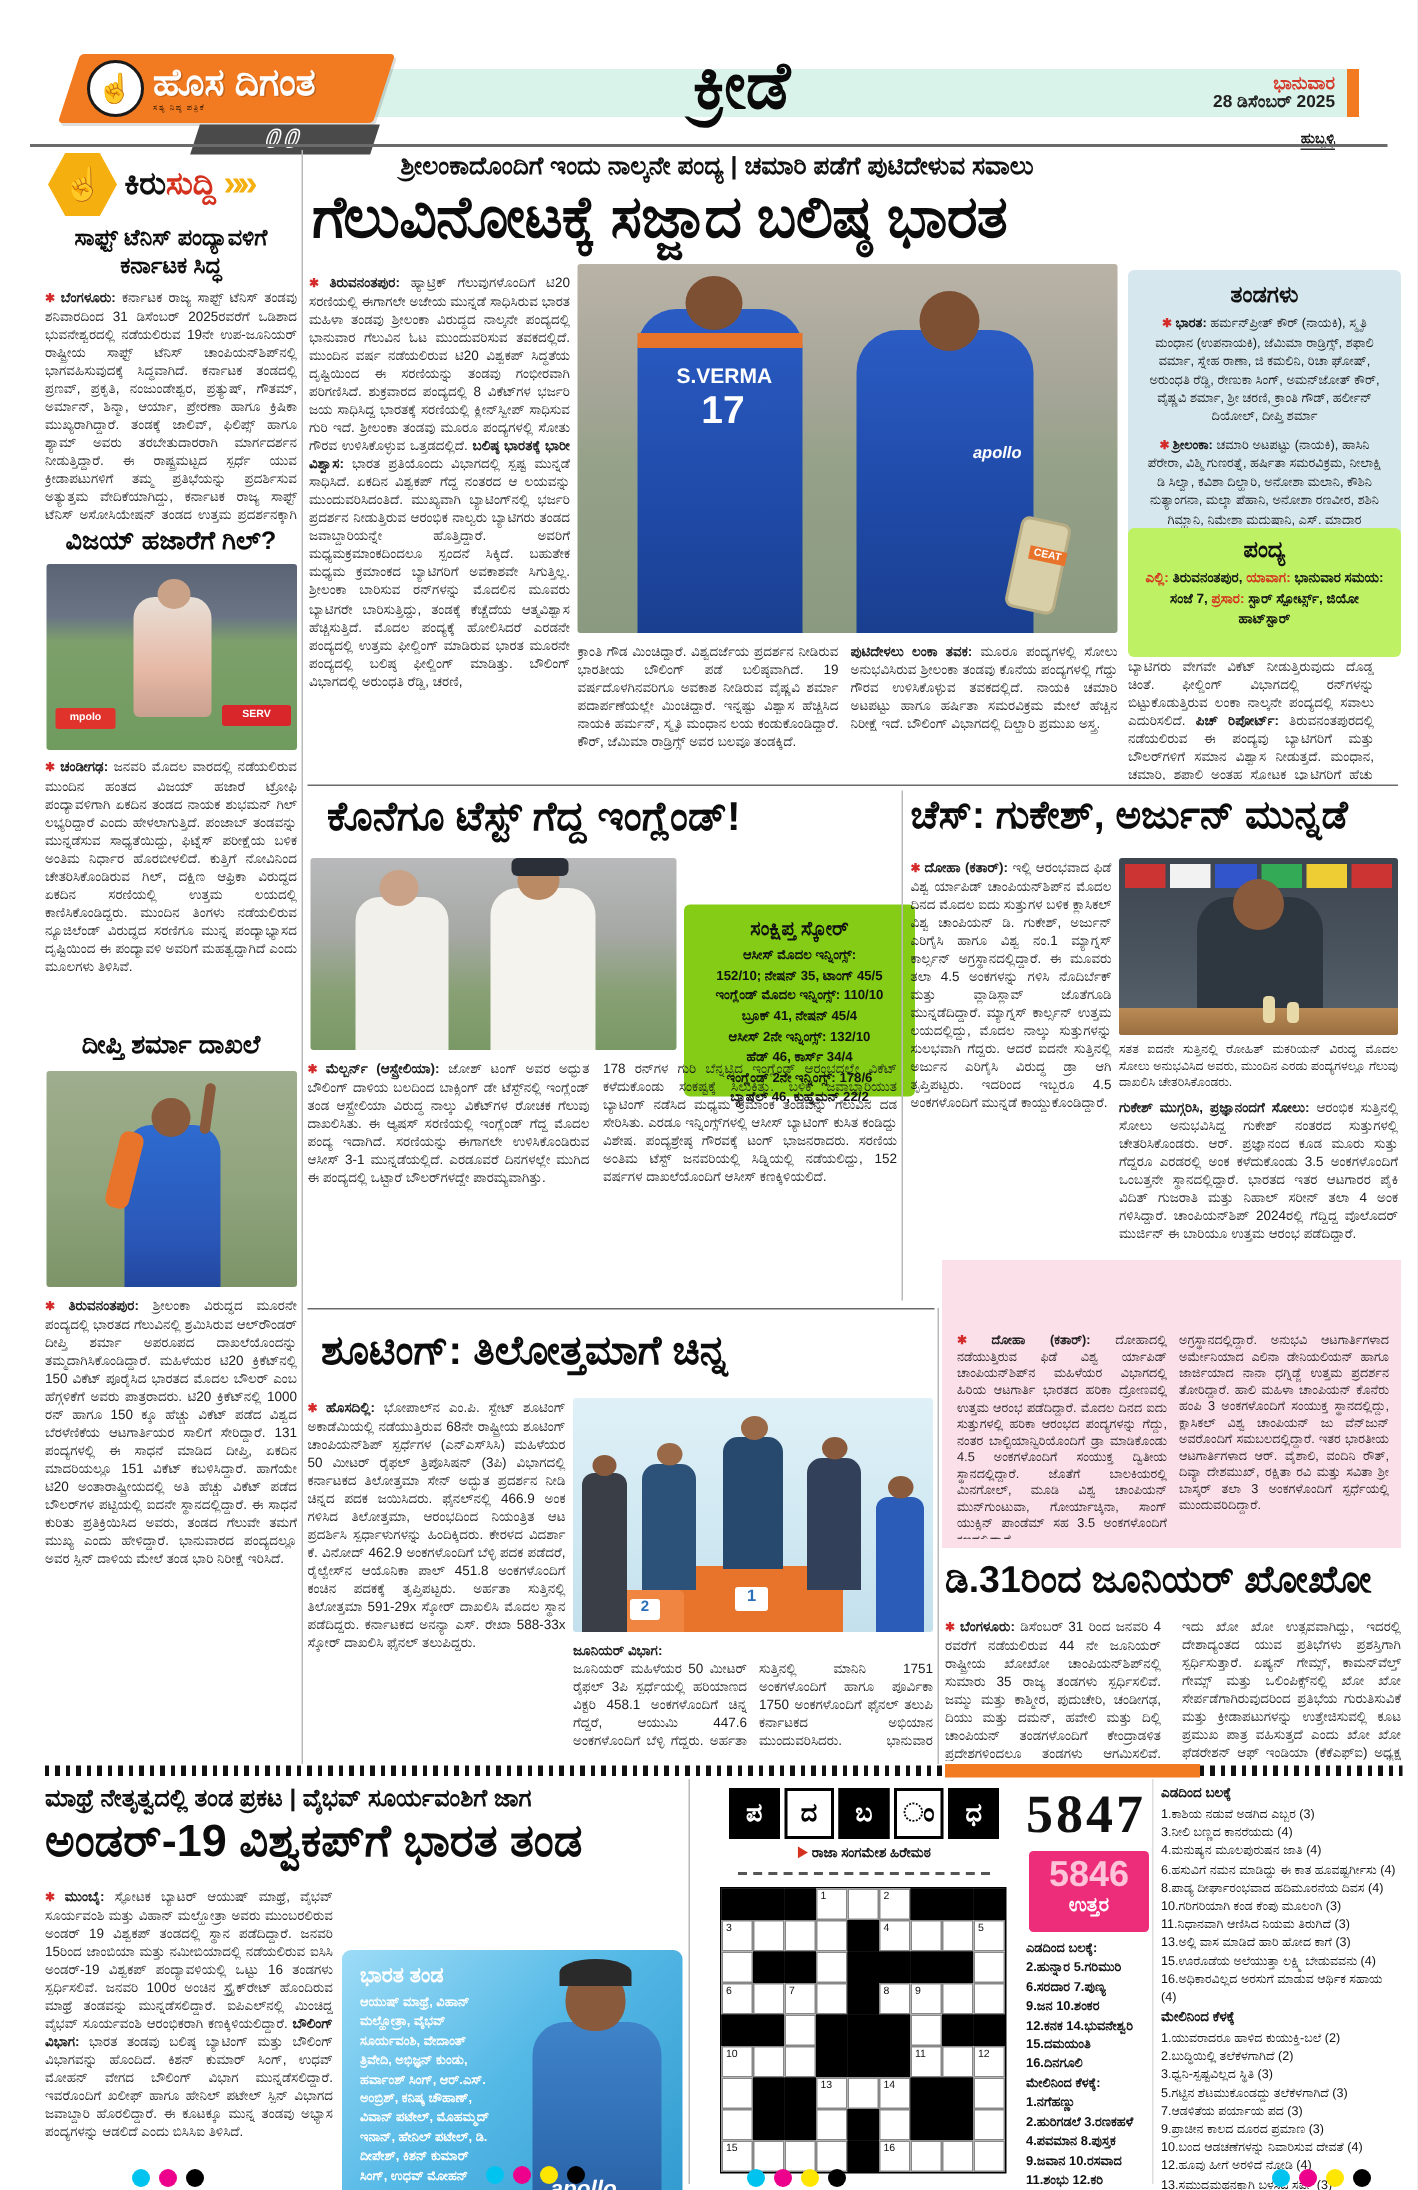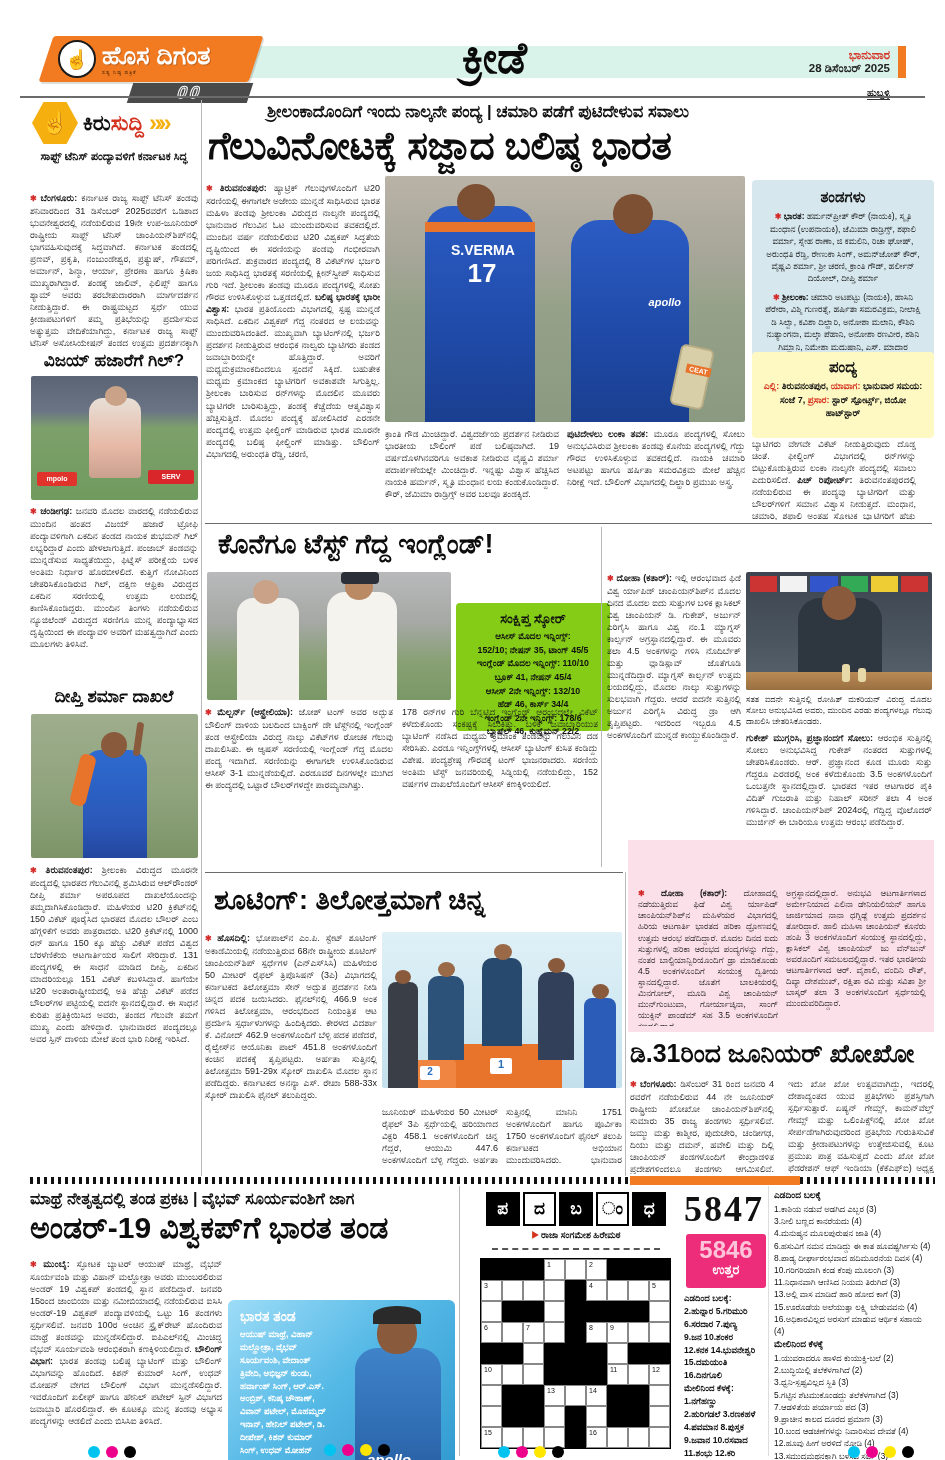--- a/index.html
+++ b/index.html
@@ -33,21 +33,21 @@
   .edition{font-size:9.5px;font-weight:bold;border-bottom:1px solid #333;padding-bottom:1px;}
   .orange-bar{background:#f27a21;}
   
   .ks-hex{width:46px;height:42px;background:#f5af0e;clip-path:polygon(25% 0,75% 0,100% 50%,75% 100%,25% 100%,0 50%);
           display:flex;align-items:center;justify-content:center;font-size:22px;}
   .ks-title{font-size:21px;font-weight:bold;}
   .ks-title .red{color:#d4311e;}
   .chev{color:#f5af0e;font-size:24px;font-weight:bold;letter-spacing:-4px;}
   
   .teams-box{background:#d6e7ee;border-radius:4px;padding:8px 10px;}
-  .match-box{background:#fef9c3;border-radius:4px;padding:6px 10px;}
+  .match-box{background:#bef264;border-radius:4px;padding:6px 10px;}
   .box-title{font-size:15px;font-weight:bold;text-align:center;margin-bottom:4px;}
   .team-para{font-size:8.6px;line-height:1.45;text-align:center;margin:0 0 6px 0;}
   .red-lab{color:#d4311e;font-weight:bold;text-align:center;}
   .score-box{background:#84cc16;border-radius:4px;padding:8px 6px;text-align:center;margin-top:31px;}
   .score-line{font-size:8.8px;font-weight:bold;line-height:1.55;}
   .pink-box{background:#fbdfe9;}
   
   .photo{overflow:hidden;border-radius:2px;}
   .cap{font-size:8.3px;line-height:1.3;text-align:justify;color:#222;}
   
@@ -105,21 +105,21 @@
   <div class="abs orange-bar" style="left:898px;top:46px;width:8px;height:32px;"></div>
   <div class="abs hrule" style="left:20px;top:96px;width:905px;border-top-width:2px;"></div>
 
   <div class="abs vrule" style="left:201px;top:100px;height:1076px;"></div>
 
   <div class="abs" style="left:32px;top:102px;width:166px;display:flex;align-items:center;gap:5px;">
     <div class="ks-hex">☝</div>
     <div class="ks-title"><span>ಕಿರು</span><span class="red">ಸುದ್ದಿ</span></div>
     <div class="chev">»»</div>
   </div>
-  <div class="abs hl center" style="left:30px;top:150px;width:168px;font-size:11px;line-height:1.25;">ಸಾಫ್ಟ್ ಟೆನಿಸ್ ಪಂದ್ಯಾವಳಿಗೆ ಕರ್ನಾಟಕ ಸಿದ್ಧ</div>
+  <div class="abs hl center" style="left:30px;top:150px;width:168px;font-size:15px;line-height:1.25;">ಸಾಫ್ಟ್ ಟೆನಿಸ್ ಪಂದ್ಯಾವಳಿಗೆ ಕರ್ನಾಟಕ ಸಿದ್ಧ</div>
   <div class="abs body9" style="left:30px;top:192px;width:168px;height:158px;overflow:hidden;">
     <b class="dl">ಬೆಂಗಳೂರು:</b>
     <span>ಕರ್ನಾಟಕ ರಾಜ್ಯ ಸಾಫ್ಟ್ ಟೆನಿಸ್ ತಂಡವು ಶನಿವಾರದಿಂದ 31 ಡಿಸೆಂಬರ್ 2025ರವರೆಗೆ ಒಡಿಶಾದ ಭುವನೇಶ್ವರದಲ್ಲಿ ನಡೆಯಲಿರುವ 19ನೇ ಉಪ-ಜೂನಿಯರ್ ರಾಷ್ಟ್ರೀಯ ಸಾಫ್ಟ್ ಟೆನಿಸ್ ಚಾಂಪಿಯನ್‌ಶಿಪ್‌ನಲ್ಲಿ ಭಾಗವಹಿಸುವುದಕ್ಕೆ ಸಿದ್ಧವಾಗಿದೆ. ಕರ್ನಾಟಕ ತಂಡದಲ್ಲಿ ಪ್ರಣವ್, ಪ್ರಕೃತಿ, ನಂಜುಂಡೇಶ್ವರ, ಪ್ರತ್ಯುಷ್, ಗೌತಮ್, ಅರ್ಮಾನ್, ಶಿನ್ಮಾ, ಆರ್ಯಾ, ಪ್ರೇರಣಾ ಹಾಗೂ ಕ್ರಿಷಿಕಾ ಮುಖ್ಯರಾಗಿದ್ದಾರೆ. ತಂಡಕ್ಕೆ ಜಾಲಿವ್, ಫಿಲಿಪ್ಸ್ ಹಾಗೂ ಶ್ಯಾಮ್ ಅವರು ತರಬೇತುದಾರರಾಗಿ ಮಾರ್ಗದರ್ಶನ ನೀಡುತ್ತಿದ್ದಾರೆ. ಈ ರಾಷ್ಟ್ರಮಟ್ಟದ ಸ್ಪರ್ಧೆ ಯುವ ಕ್ರೀಡಾಪಟುಗಳಿಗೆ ತಮ್ಮ ಪ್ರತಿಭೆಯನ್ನು ಪ್ರದರ್ಶಿಸುವ ಅತ್ಯುತ್ತಮ ವೇದಿಕೆಯಾಗಿದ್ದು, ಕರ್ನಾಟಕ ರಾಜ್ಯ ಸಾಫ್ಟ್ ಟೆನಿಸ್ ಅಸೋಸಿಯೇಷನ್ ತಂಡದ ಉತ್ತಮ ಪ್ರದರ್ಶನಕ್ಕಾಗಿ ಹಾರೈಸಿದೆ.</span>
   </div>
 
   <div class="abs hl center" style="left:30px;top:352px;width:168px;font-size:17px;">ವಿಜಯ್ ಹಜಾರೆಗೆ ಗಿಲ್?</div>
   <div class="abs photo" style="left:31px;top:376px;width:167px;height:124px;background:linear-gradient(180deg,#5a6475 0%,#6a7485 28%,#7da06b 42%,#6f9b5e 100%);">
     <div style="position:absolute;left:58px;top:22px;width:52px;height:80px;background:linear-gradient(180deg,#e8dfd6 0%,#e7b9a6 60%,#caa08e 100%);border-radius:14px 14px 4px 4px;"></div>
     <div style="position:absolute;left:74px;top:10px;width:22px;height:20px;background:#caa287;border-radius:50%;"></div>
     <div style="position:absolute;left:6px;top:96px;width:40px;height:14px;background:#e0332c;border-radius:2px;color:#fff;font-size:7px;font-weight:bold;text-align:center;line-height:14px;">mpolo</div>
@@ -223,20 +223,21 @@
   <div class="abs body9" style="left:205px;top:706px;width:188px;height:160px;overflow:hidden;">
     <b class="dl">ಮೆಲ್ಬರ್ನ್ (ಆಸ್ಟ್ರೇಲಿಯಾ):</b>
     <span>ಜೋಶ್ ಟಂಗ್ ಅವರ ಅದ್ಭುತ ಬೌಲಿಂಗ್ ದಾಳಿಯ ಬಲದಿಂದ ಬಾಕ್ಸಿಂಗ್ ಡೇ ಟೆಸ್ಟ್‌ನಲ್ಲಿ ಇಂಗ್ಲೆಂಡ್ ತಂಡ ಆಸ್ಟ್ರೇಲಿಯಾ ವಿರುದ್ಧ ನಾಲ್ಕು ವಿಕೆಟ್‌ಗಳ ರೋಚಕ ಗೆಲುವು ದಾಖಲಿಸಿತು. ಈ ಆ್ಯಷಸ್ ಸರಣಿಯಲ್ಲಿ ಇಂಗ್ಲೆಂಡ್ ಗೆದ್ದ ಮೊದಲ ಪಂದ್ಯ ಇದಾಗಿದೆ. ಸರಣಿಯನ್ನು ಈಗಾಗಲೇ ಉಳಿಸಿಕೊಂಡಿರುವ ಆಸೀಸ್ 3-1 ಮುನ್ನಡೆಯಲ್ಲಿದೆ. ಎರಡೂವರೆ ದಿನಗಳಲ್ಲೇ ಮುಗಿದ ಈ ಪಂದ್ಯದಲ್ಲಿ ಒಟ್ಟಾರೆ ಬೌಲರ್‌ಗಳದ್ದೇ ಪಾರಮ್ಯವಾಗಿತ್ತು.</span>
   </div>
   <div class="abs body9" style="left:402px;top:706px;width:196px;height:160px;overflow:hidden;">
     <span>178 ರನ್‌ಗಳ ಗುರಿ ಬೆನ್ನಟ್ಟಿದ ಇಂಗ್ಲೆಂಡ್ ಆರಂಭದಲ್ಲೇ ವಿಕೆಟ್ ಕಳೆದುಕೊಂಡು ಸಂಕಷ್ಟಕ್ಕೆ ಸಿಲುಕಿತ್ತು. ಬಳಿಕ ಜವಾಬ್ದಾರಿಯುತ ಬ್ಯಾಟಿಂಗ್ ನಡೆಸಿದ ಮಧ್ಯಮ ಕ್ರಮಾಂಕ ತಂಡವನ್ನು ಗೆಲುವಿನ ದಡ ಸೇರಿಸಿತು. ಎರಡೂ ಇನ್ನಿಂಗ್ಸ್‌ಗಳಲ್ಲಿ ಆಸೀಸ್ ಬ್ಯಾಟಿಂಗ್ ಕುಸಿತ ಕಂಡಿದ್ದು ವಿಶೇಷ. ಪಂದ್ಯಶ್ರೇಷ್ಠ ಗೌರವಕ್ಕೆ ಟಂಗ್ ಭಾಜನರಾದರು. ಸರಣಿಯ ಅಂತಿಮ ಟೆಸ್ಟ್ ಜನವರಿಯಲ್ಲಿ ಸಿಡ್ನಿಯಲ್ಲಿ ನಡೆಯಲಿದ್ದು, 152 ವರ್ಷಗಳ ದಾಖಲೆಯೊಂದಿಗೆ ಆಸೀಸ್ ಕಣಕ್ಕಿಳಿಯಲಿದೆ.</span>
   </div>
 
   <div class="abs vrule" style="left:601px;top:527px;height:340px;"></div>
 
+  <div class="abs hl" style="left:607px;top:530px;width:328px;font-size:26px;">ಚೆಸ್: ಗುಕೇಶ್, ಅರ್ಜುನ್ ಮುನ್ನಡೆ</div>
   <div class="abs body9" style="left:607px;top:572px;width:134px;height:262px;overflow:hidden;">
     <b class="dl">ದೋಹಾ (ಕತಾರ್):</b>
     <span>ಇಲ್ಲಿ ಆರಂಭವಾದ ಫಿಡೆ ವಿಶ್ವ ರ್ಯಾಪಿಡ್ ಚಾಂಪಿಯನ್‌ಶಿಪ್‌ನ ಮೊದಲ ದಿನದ ಮೊದಲ ಐದು ಸುತ್ತುಗಳ ಬಳಿಕ ಕ್ಲಾಸಿಕಲ್ ವಿಶ್ವ ಚಾಂಪಿಯನ್ ಡಿ. ಗುಕೇಶ್, ಅರ್ಜುನ್ ಎರಿಗೈಸಿ ಹಾಗೂ ವಿಶ್ವ ನಂ.1 ಮ್ಯಾಗ್ನಸ್ ಕಾರ್ಲ್ಸನ್ ಅಗ್ರಸ್ಥಾನದಲ್ಲಿದ್ದಾರೆ. ಈ ಮೂವರು ತಲಾ 4.5 ಅಂಕಗಳನ್ನು ಗಳಿಸಿ ನೊದಿರ್ಬೆಕ್ ಮತ್ತು ವ್ಲಾಡಿಸ್ಲಾವ್ ಜೊತೆಗೂಡಿ ಮುನ್ನಡೆದಿದ್ದಾರೆ. ಮ್ಯಾಗ್ನಸ್ ಕಾರ್ಲ್ಸನ್ ಉತ್ತಮ ಲಯದಲ್ಲಿದ್ದು, ಮೊದಲ ನಾಲ್ಕು ಸುತ್ತುಗಳನ್ನು ಸುಲಭವಾಗಿ ಗೆದ್ದರು. ಆದರೆ ಐದನೇ ಸುತ್ತಿನಲ್ಲಿ ಅರ್ಜುನ ಎರಿಗೈಸಿ ವಿರುದ್ಧ ಡ್ರಾ ಆಗಿ ತೃಪ್ತಿಪಟ್ಟರು. ಇದರಿಂದ ಇಬ್ಬರೂ 4.5 ಅಂಕಗಳೊಂದಿಗೆ ಮುನ್ನಡೆ ಕಾಯ್ದುಕೊಂಡಿದ್ದಾರೆ.</span>
   </div>
   <div class="abs photo" style="left:746px;top:572px;width:186px;height:118px;background:linear-gradient(180deg,#3d4650 0%,#4a545e 55%,#5a646e 100%);">
     <div style="position:absolute;left:4px;top:4px;width:178px;height:16px;display:flex;gap:3px;">
       <div style="flex:1;background:#cc3333;"></div>
         <div style="flex:1;background:#f2f2f2;"></div>
       <div style="flex:1;background:#3355cc;"></div>
         <div style="flex:1;background:#33aa55;"></div>
@@ -290,20 +291,23 @@
     <div style="position:absolute;left:100px;top:26px;width:40px;height:88px;background:#27496e;border-radius:10px 10px 0 0;"></div>
     <div style="position:absolute;left:112px;top:12px;width:18px;height:16px;background:#9a6a48;border-radius:50%;"></div>
     <div style="position:absolute;left:46px;top:44px;width:36px;height:84px;background:#2d527a;border-radius:10px 10px 0 0;"></div>
     <div style="position:absolute;left:56px;top:30px;width:17px;height:15px;background:#9a6a48;border-radius:50%;"></div>
     <div style="position:absolute;left:156px;top:40px;width:36px;height:88px;background:#33405a;border-radius:10px 10px 0 0;"></div>
     <div style="position:absolute;left:166px;top:26px;width:17px;height:15px;background:#8a5a3c;border-radius:50%;"></div>
     <div style="position:absolute;left:6px;top:50px;width:30px;height:106px;background:#3a3f47;border-radius:8px 8px 0 0;"></div>
     <div style="position:absolute;left:13px;top:38px;width:16px;height:14px;background:#8a5a3c;border-radius:50%;"></div>
     <div style="position:absolute;right:6px;top:66px;width:32px;height:90px;background:#2b5cb8;border-radius:8px 8px 0 0;"></div>
     <div style="position:absolute;right:13px;top:52px;width:17px;height:15px;background:#8a5a3c;border-radius:50%;"></div>
+  </div>
+  <div class="abs body9" style="left:382px;top:1094px;width:116px;height:82px;overflow:hidden;">
+    <b class="lead-label">ಜೂನಿಯರ್ ವಿಭಾಗ:</b>
   </div>
   <div class="abs body9" style="left:382px;top:1106px;width:240px;height:70px;overflow:hidden;column-count:2;column-gap:8px;">
     <span>ಜೂನಿಯರ್ ಮಹಿಳೆಯರ 50 ಮೀಟರ್ ರೈಫಲ್ 3ಪಿ ಸ್ಪರ್ಧೆಯಲ್ಲಿ ಹರಿಯಾಣದ ವಿಕ್ಟರಿ 458.1 ಅಂಕಗಳೊಂದಿಗೆ ಚಿನ್ನ ಗೆದ್ದರೆ, ಆಯುಮಿ 447.6 ಅಂಕಗಳೊಂದಿಗೆ ಬೆಳ್ಳಿ ಗೆದ್ದರು. ಅರ್ಹತಾ ಸುತ್ತಿನಲ್ಲಿ ಮಾನಿನಿ 1751 ಅಂಕಗಳೊಂದಿಗೆ ಹಾಗೂ ಪೂರ್ವಿಕಾ 1750 ಅಂಕಗಳೊಂದಿಗೆ ಫೈನಲ್ ತಲುಪಿ ಕರ್ನಾಟಕದ ಅಭಿಯಾನ ಮುಂದುವರಿಸಿದರು. ಭಾನುವಾರ ಪಿಸ್ತೂಲ್ ವಿಭಾಗದ ಸ್ಪರ್ಧೆಗಳು ನಡೆಯಲಿವೆ.</span>
   </div>
 
   <div class="abs stripes" style="left:30px;top:1177px;width:905px;height:7px;"></div>
   <div class="abs orange-bar" style="left:630px;top:1176px;width:170px;height:9px;"></div>
 
   <div class="abs kicker" style="left:30px;top:1190px;width:428px;font-size:16px;">ಮಾಥ್ರೆ ನೇತೃತ್ವದಲ್ಲಿ ತಂಡ ಪ್ರಕಟ | ವೈಭವ್ ಸೂರ್ಯವಂಶಿಗೆ ಜಾಗ</div>
   <div class="abs hl" style="left:30px;top:1212px;width:428px;font-size:30px;">ಅಂಡರ್-19 ವಿಶ್ವಕಪ್‌ಗೆ ಭಾರತ ತಂಡ</div>

